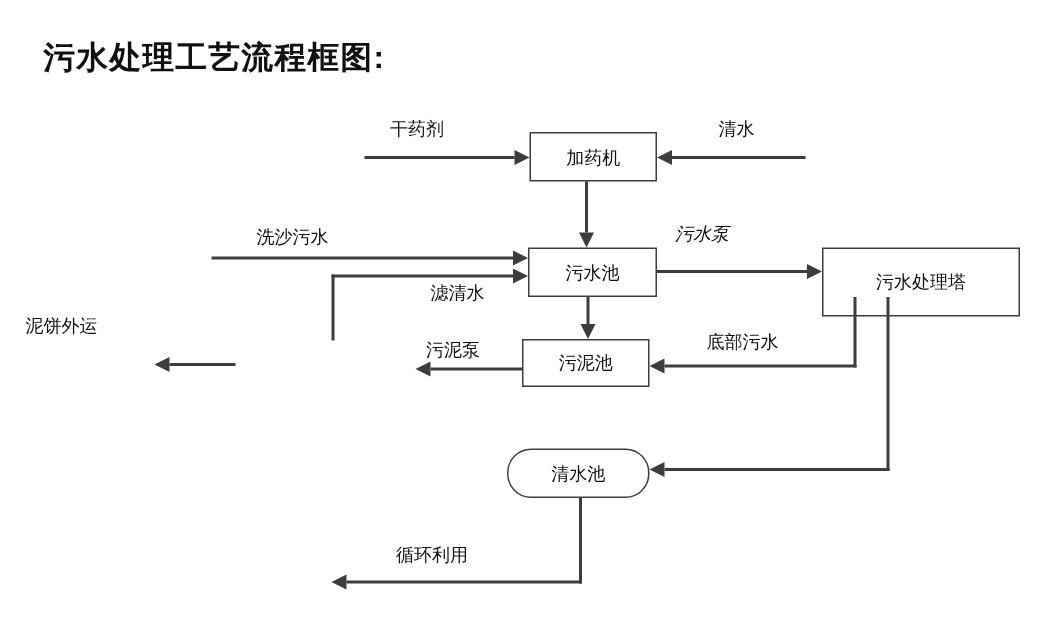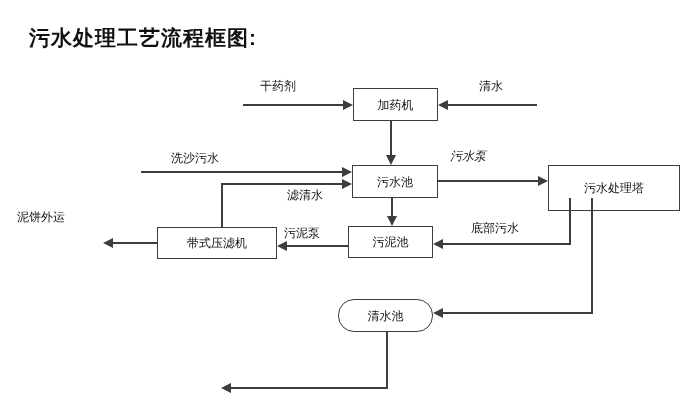--- a/index.html
+++ b/index.html
@@ -83,21 +83,20 @@
 <body>
 
 <div class="canvas">
 
   <h1 class="title">污水处理工艺流程框图:</h1>
 
   <div class="node" id="b-dosing">加药机</div>
   <div class="node" id="b-sewage">污水池</div>
   <div class="node" id="b-tower">污水处理塔</div>
   <div class="node" id="b-sludge">污泥池</div>
-  <div class="node" id="b-press">带式压滤机</div>
   <div class="node" id="b-clean">清水池</div>
 
   <div class="hl" id="ln-a"></div>
   <div class="ar" id="ar-a"></div>
 
   <div class="hl" id="ln-b"></div>
   <div class="al" id="ar-b"></div>
 
   <div class="vl" id="ln-c"></div>
   <div class="ad" id="ar-c"></div>
@@ -134,14 +133,15 @@
   <div class="al" id="ar-l"></div>
 
   <div class="lbl" id="l-dry">干药剂</div>
   <div class="lbl" id="l-clean">清水</div>
   <div class="lbl" id="l-sand">洗沙污水</div>
   <div class="lbl" id="l-spump">污水泵</div>
   <div class="lbl" id="l-filt">滤清水</div>
   <div class="lbl" id="l-slpump">污泥泵</div>
   <div class="lbl" id="l-bottom">底部污水</div>
   <div class="lbl" id="l-mud">泥饼外运</div>
+  <div class="lbl" id="l-recycle">循环利用</div>
 
 </div>
 
 </body></html>

